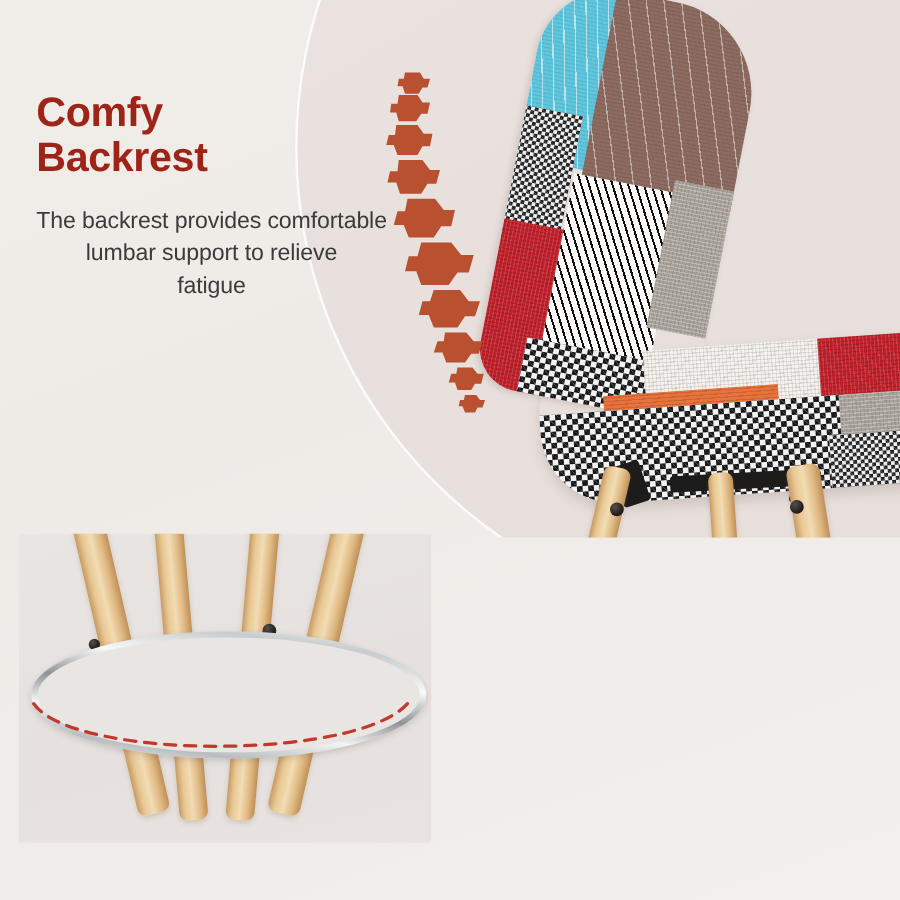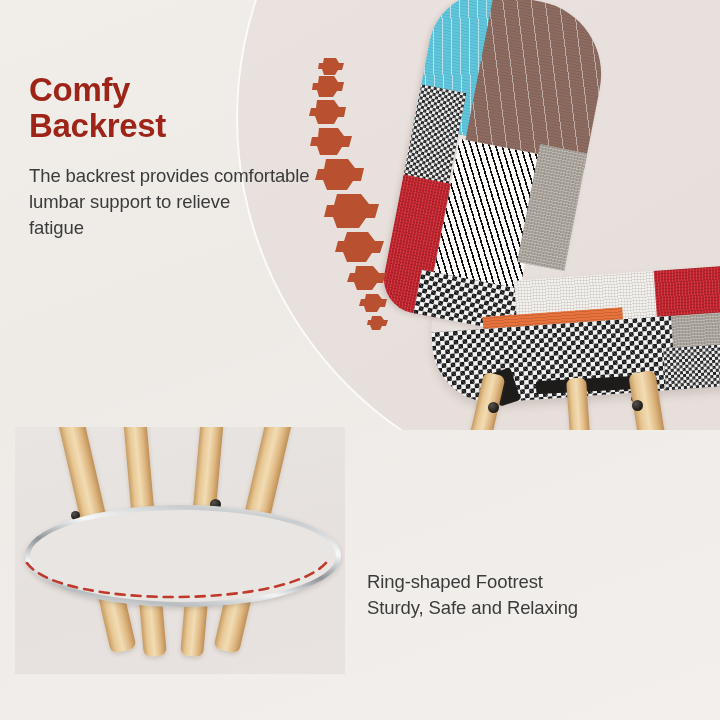--- a/index.html
+++ b/index.html
@@ -112,21 +112,21 @@
   .spine{position:absolute;left:300px;top:48px;width:130px;height:290px;}
 
   
   .headline{
     position:absolute;color:#9e2418;font-weight:bold;letter-spacing:-.3px;
     line-height:1.08;white-space:pre-line;
   }
   #top-headline{left:29px;top:72px;font-size:33px;}
   .bodytext{
     position:absolute;color:#3b3b3b;font-size:18.5px;line-height:1.40;
-    white-space:pre-line;letter-spacing:-.1px;
+    white-space:pre-line;letter-spacing:-.1px;text-align:center;
   }
   #top-body{left:29px;top:163px;}
 
   
   .bottom-section{position:absolute;left:0;top:430px;width:720px;height:290px;}
   .footrest-panel{
     position:absolute;left:15px;top:-3px;width:330px;height:247px;overflow:hidden;
     background:linear-gradient(165deg,#e9e5e2 0%,#e6e1de 55%,#e8e3e0 100%);
   }
   .chrome-ring{
@@ -221,17 +221,15 @@
       <div class="bolt" style="left:56px;top:84px;width:9px;height:9px;"></div>
       <div class="bolt" style="left:195px;top:72px;width:11px;height:11px;"></div>
 
       <div class="chrome-ring"></div>
 
       <svg class="dashed-ellipse" viewBox="0 0 318 80">
         <path d="M8 18 C 40 64, 278 64, 310 14" fill="none" stroke="#c0392b" stroke-width="2.6" stroke-dasharray="9 7" stroke-linecap="round"></path>
       </svg>
     </div>
 
-    <div class="bodytext" id="bottom-body" style="top:139px;">Ring-shaped Footrest
-Sturdy, Safe and Relaxing</div>
   </div>
 
 </div>
 
 </body></html>

